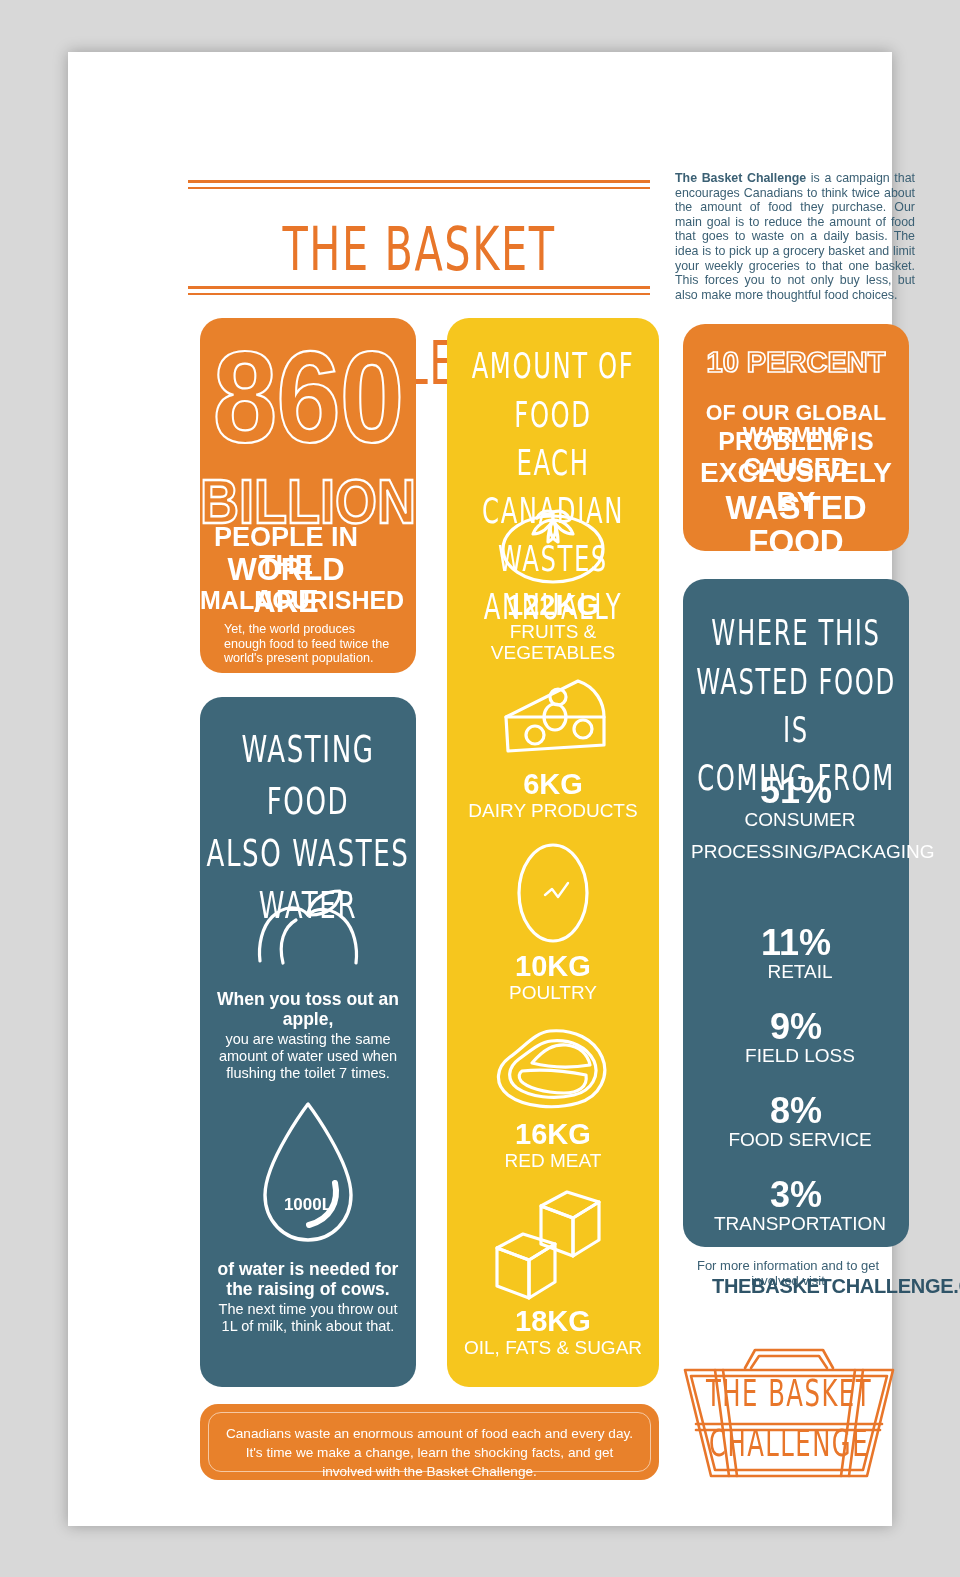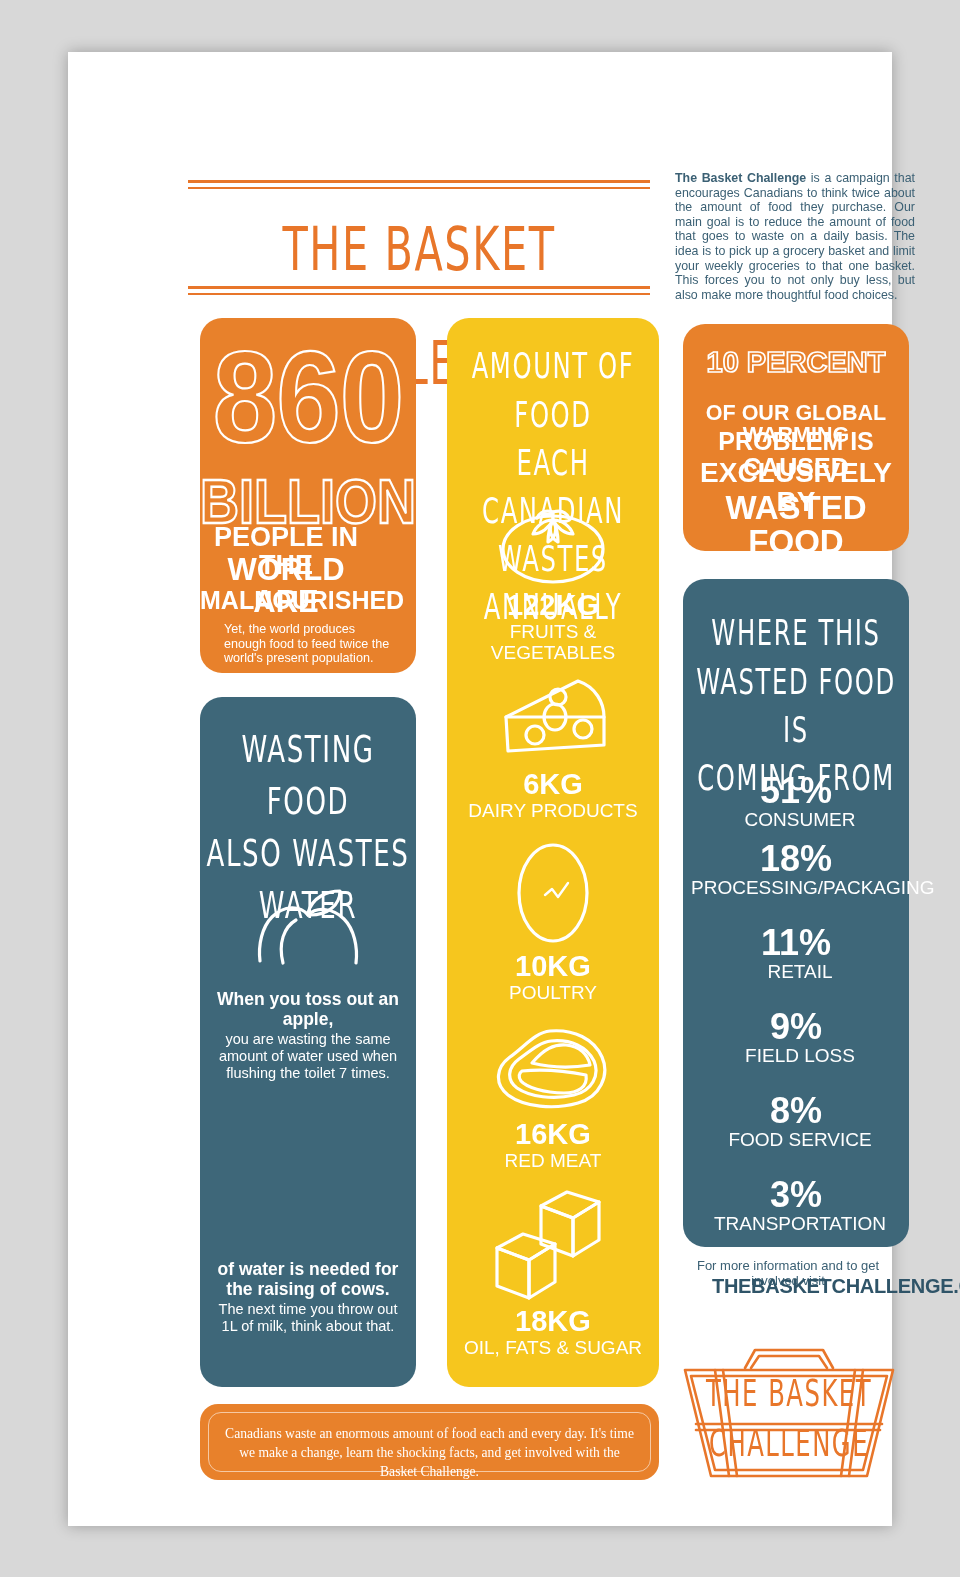--- a/index.html
+++ b/index.html
@@ -104,21 +104,21 @@
         letter-spacing:1.5px;transform:scaleY(1.35);transform-origin:center top;}
   .logoT2{position:absolute;left:0;top:82px;width:236px;text-align:center;color:#E8762A;
         font-size:27px;font-family:"DejaVu Sans Condensed","Liberation Sans Narrow","Liberation Sans",sans-serif;
         letter-spacing:1.5px;transform:scaleY(1.35);transform-origin:center top;}
   
   #footer{left:124px;top:1352px;width:459px;height:76px;background:#E8812B;border-radius:18px;}
   .footInner{position:absolute;left:8px;top:8px;right:8px;bottom:8px;border:1.6px solid #F6C9A3;
         border-radius:13px;box-sizing:border-box;}
   .footTxt{position:absolute;left:22px;top:20px;width:415px;text-align:center;color:#fff;
         font-size:13.6px;line-height:19px;
-        font-family:Liberation Serif, serif;}
+        font-family:Liberation Sans, sans-serif;}
 </style>
 </head>
 <body>
 
 <div class="page">
  <div class="sheet">
 
   <div class="hdr">
     <div class="rule r1"></div>
     <div class="rule r2"></div>
@@ -151,20 +151,27 @@
       <svg width="116" height="88" viewBox="0 0 116 88" fill="none" stroke="#fff" stroke-width="3.2" stroke-linecap="round" stroke-linejoin="round">
         <path d="M58 26 C62 10 78 4 90 4 C90 18 78 28 60 28"></path>
         <path d="M58 28 C50 18 34 18 22 30 C12 40 8 58 10 74"></path>
         <path d="M58 28 C66 20 82 20 94 32 C104 42 108 60 106 76"></path>
         <path d="M33 76 C28 56 34 40 46 33"></path>
       </svg>
     </div>
     <div class="toss">When you toss out an apple,</div>
     <div class="toss2">you are wasting the same amount of water used when flushing the toilet 7 times.</div>
 
+    <div class="dropWrap">
+      <svg width="114" height="152" viewBox="0 0 114 152" fill="none" stroke="#fff" stroke-width="3.4" stroke-linecap="round" stroke-linejoin="round">
+        <path d="M57 5 C57 5 14 62 14 96 C14 122 33 141 57 141 C81 141 100 122 100 96 C100 62 57 5 57 5 Z"></path>
+        <path d="M84 84 C88 102 80 120 58 126" stroke-width="6"></path>
+      </svg>
+      <div class="dropLabel">1000L</div>
+    </div>
 
     <div class="cows">of water is needed for the raising of cows.</div>
     <div class="cows2">The next time you throw out 1L of milk, think about that.</div>
   </div>
 
   <div class="card c-yellow" id="cardYellow">
     <div class="yTitle hand">
       <div>AMOUNT OF FOOD</div>
       <div>EACH CANADIAN</div>
       <div>WASTES ANNUALLY</div>
@@ -259,21 +266,20 @@
       <div>WHERE THIS</div>
       <div>WASTED FOOD IS</div>
       <div>COMING FROM</div>
     </div>
 
     <div class="statRow" style="top:194px">
       <div class="statPct">51%</div>
       <div class="statLbl">CONSUMER</div>
     </div>
     <div class="statRow" style="top:262px">
-      <div class="statPct">18%</div>
       <div class="statLbl">PROCESSING/PACKAGING</div>
     </div>
     <div class="statRow" style="top:346px">
       <div class="statPct">11%</div>
       <div class="statLbl">RETAIL</div>
     </div>
     <div class="statRow" style="top:430px">
       <div class="statPct">9%</div>
       <div class="statLbl">FIELD LOSS</div>
     </div>

